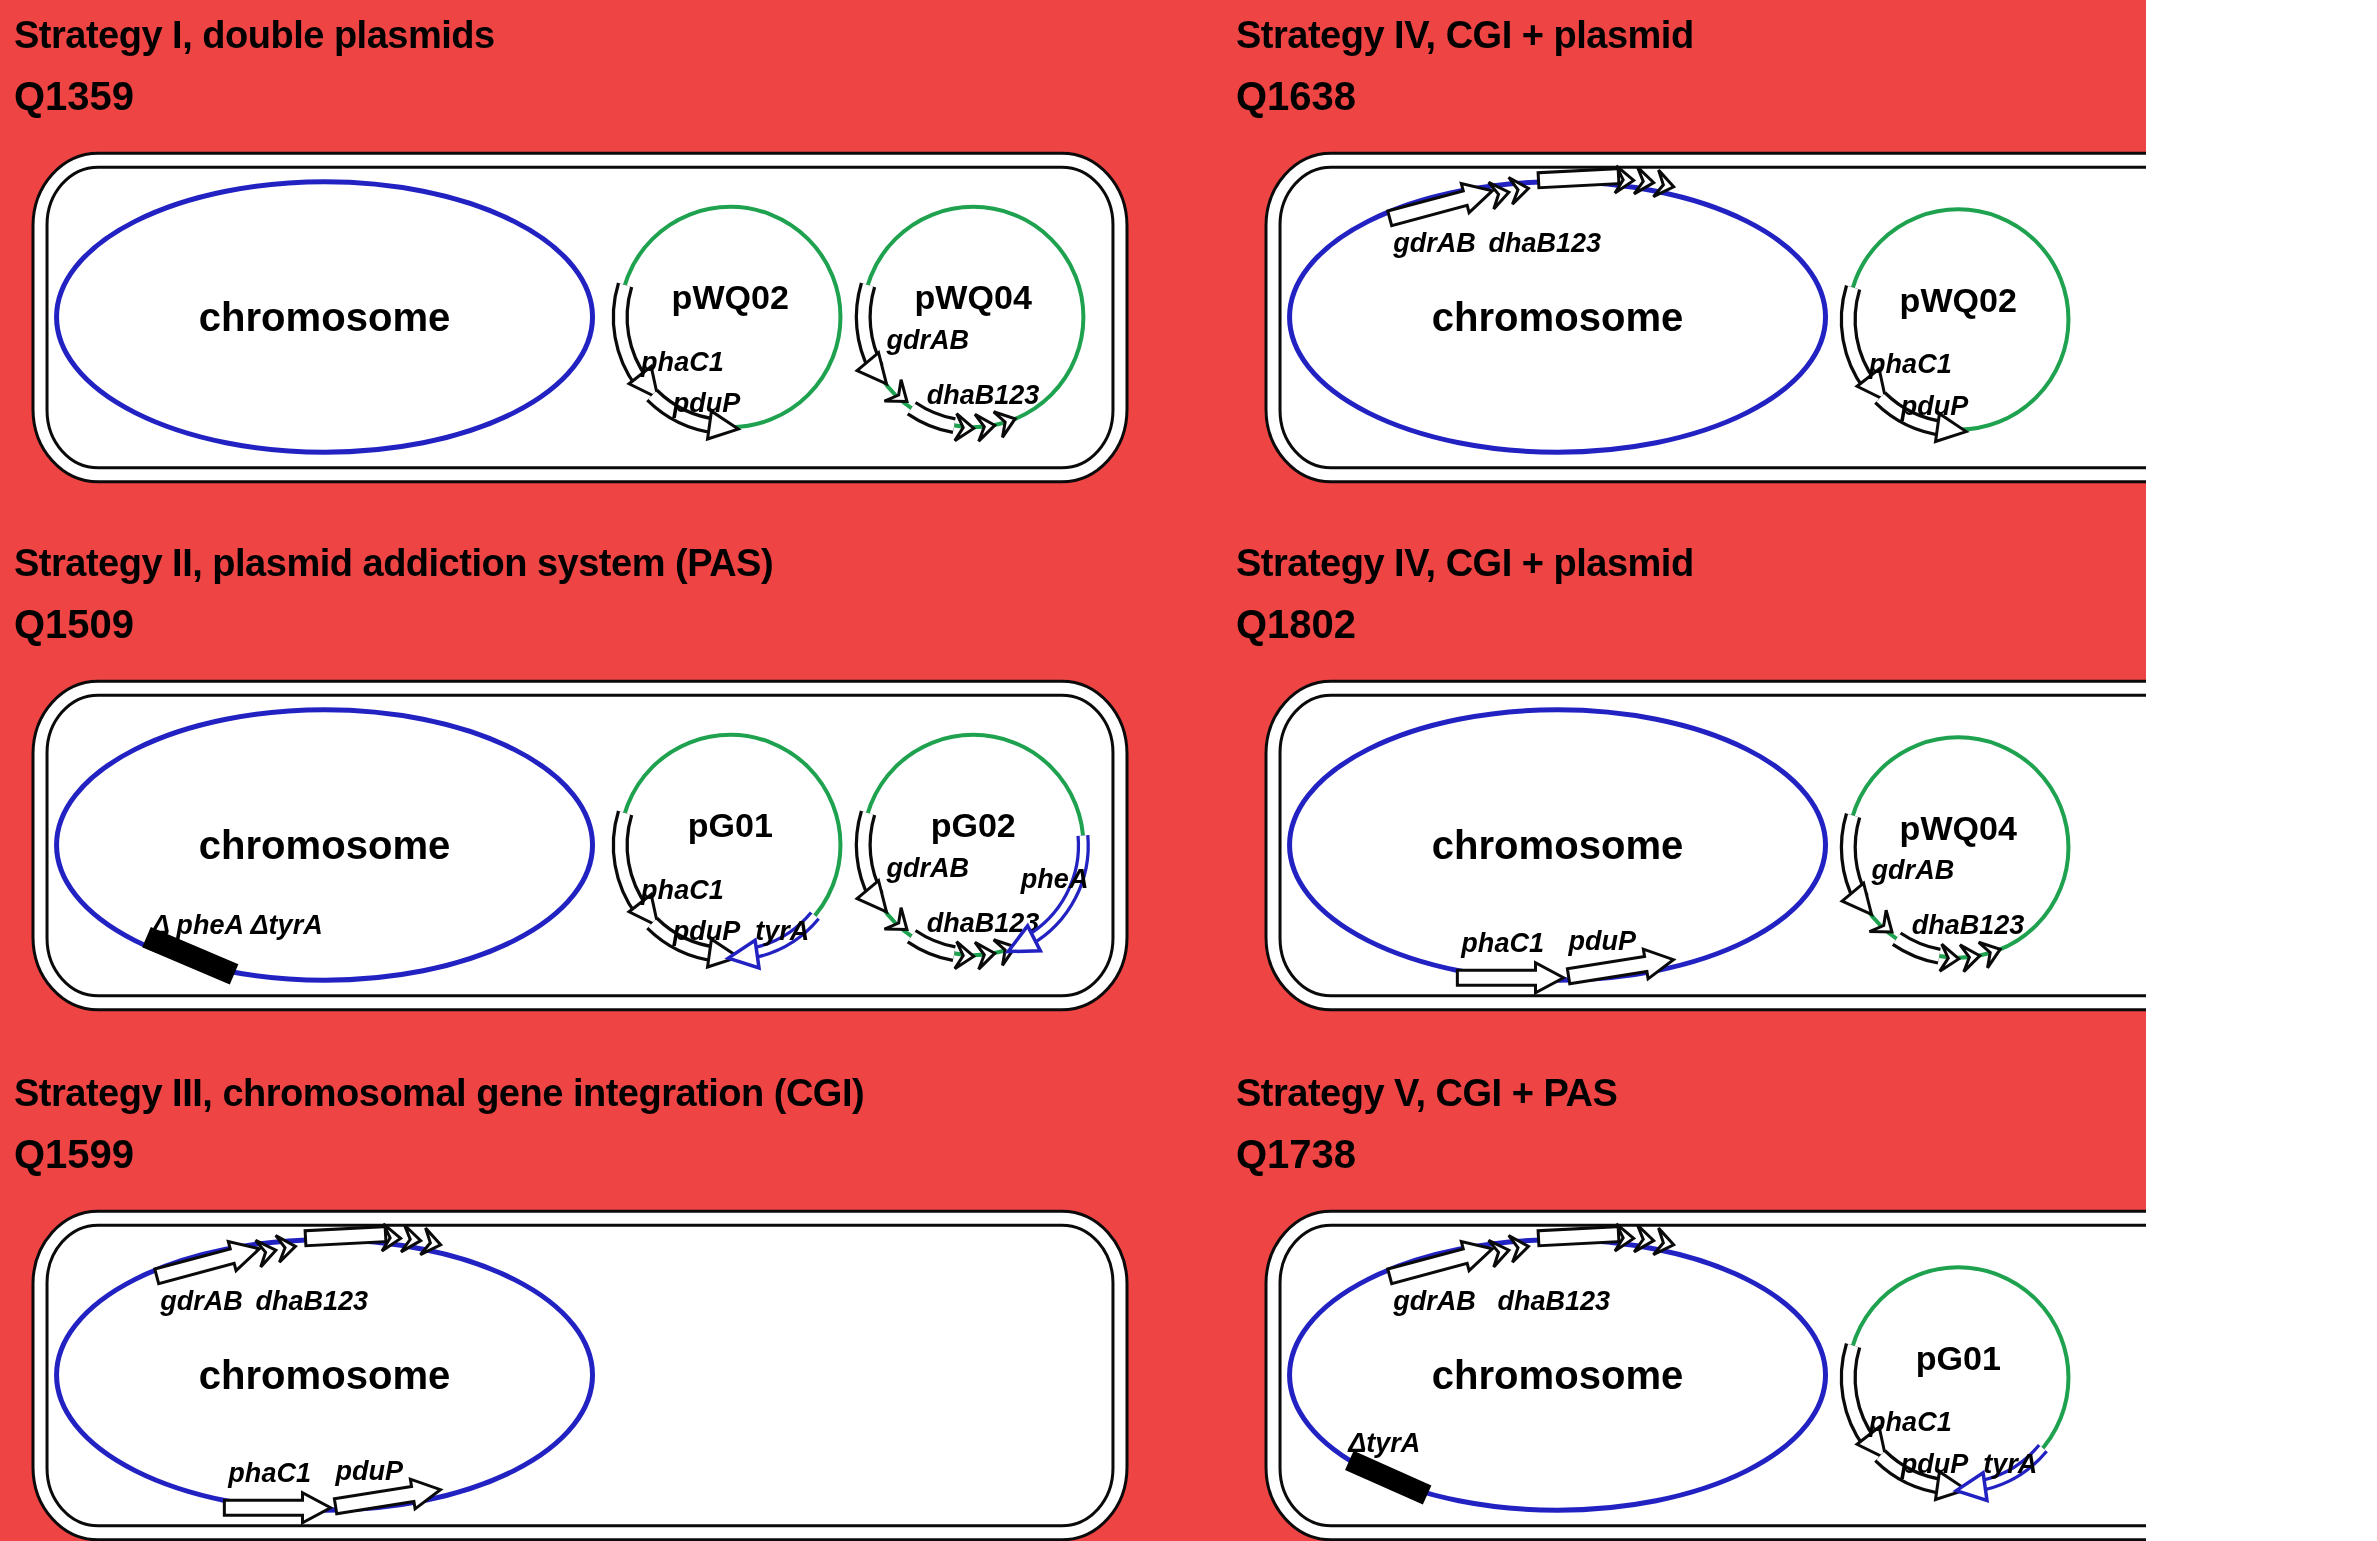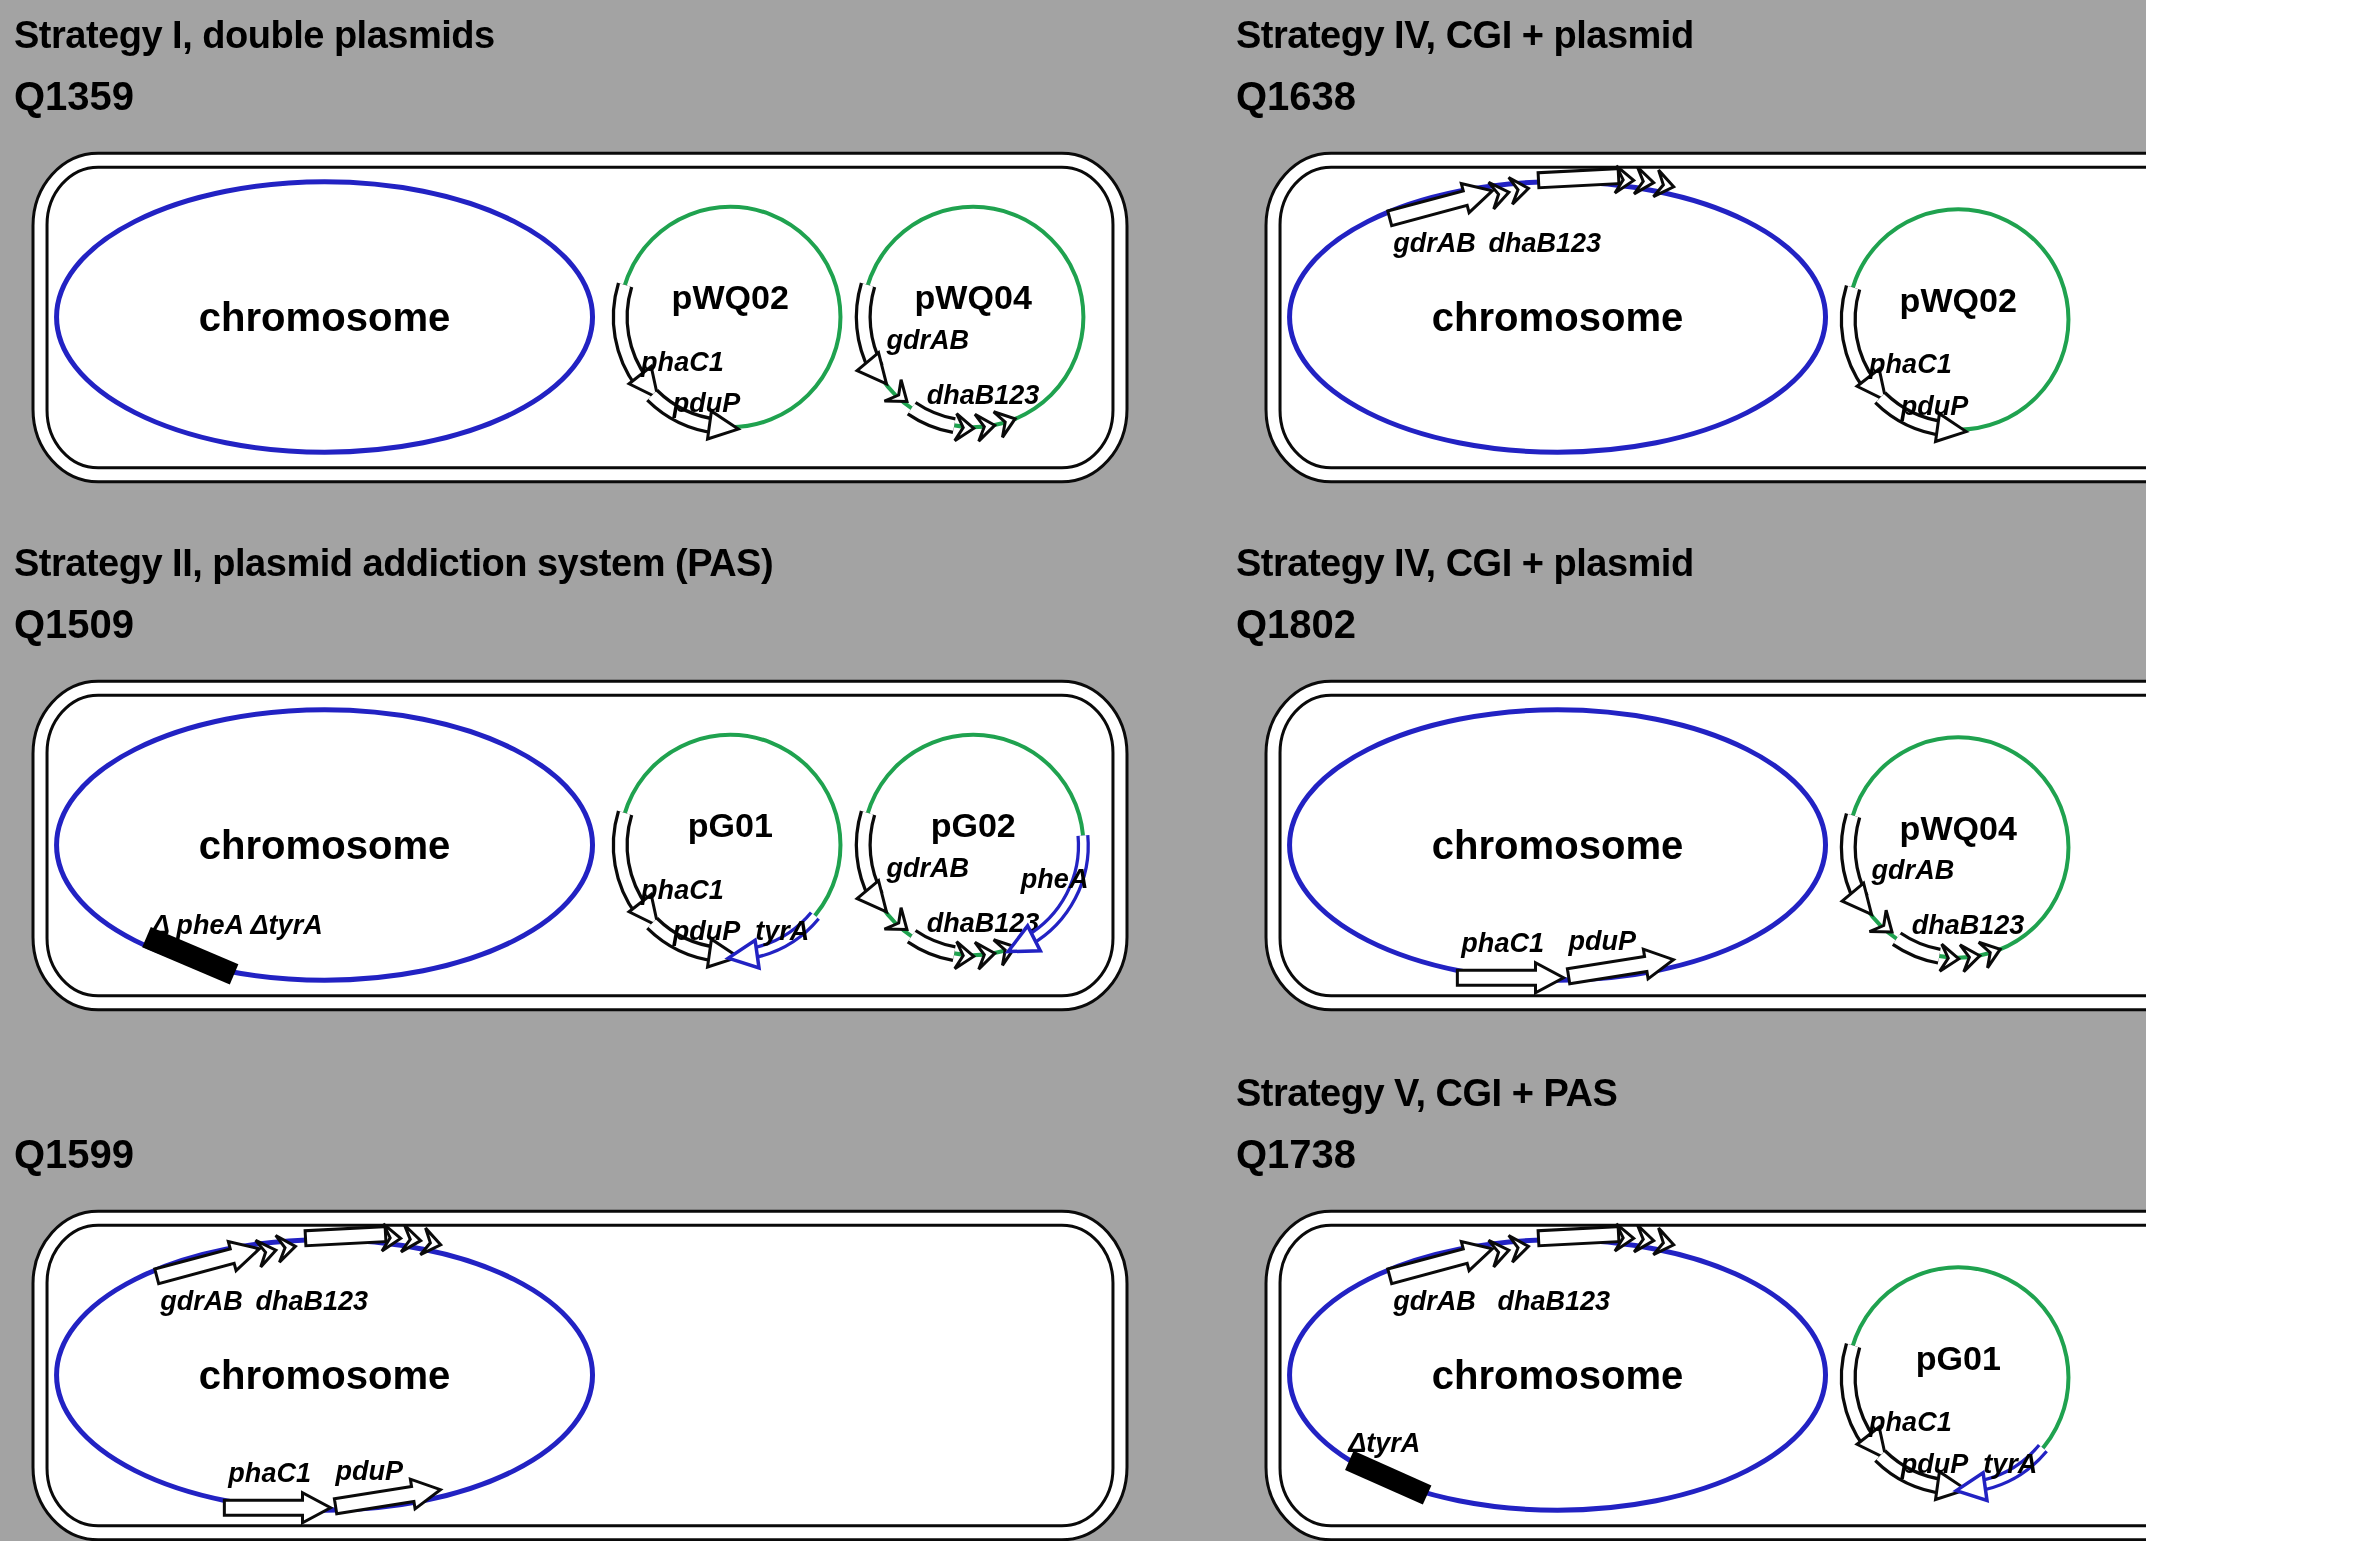--- a/index.html
+++ b/index.html
@@ -1,17 +1,17 @@
 <!DOCTYPE html>
 <html style="font-size:8px"><head>
 <meta charset="utf-8">
 <title>Figure</title>
 <style>
   html,body{margin:0;padding:0;background:#fff;}
-  .page{position:relative;width:2146px;height:1542px;background:#a3a3a3;overflow:hidden;
+  .page{position:relative;width:2146px;height:1542px;background:#ef4444;overflow:hidden;
         font-family:"Liberation Sans",sans-serif;color:#000;}
   .panel{position:absolute;width:1192px;height:526px;}
   .panel.left{left:14px;}
   .panel.right{left:1236px;}
   .r1{top:14px;} .r2{top:542px;text-align:center;} .r3{top:1072px;}
   .title{position:absolute;top:0;left:0;font-size:38px;font-weight:700;white-space:nowrap;letter-spacing:-0.5px;}
   .qlabel{position:absolute;top:60px;left:0;font-size:40px;font-weight:700;}
   svg.cell{position:absolute;top:135px;}
   .panel.left svg.cell{left:15px;}
   .panel.right svg.cell{left:26px;}
@@ -230,20 +230,21 @@
           <use href="#chev" class="whiteShape" transform="translate(1385,562) rotate(4)"></use>
           <use href="#chev" class="whiteShape" transform="translate(1427,557) rotate(-8)"></use>
           <use href="#chev" class="whiteShape" transform="translate(1468,545) rotate(-19)"></use>
         </g>
         <text class="geneLabel" x="1297" y="513">dhaB123</text>
       </g>
     </svg>
   </section>
 
   <section class="panel left r3">
+    <div class="title">Strategy III, chromosomal gene integration (CGI)</div>
     <div class="qlabel">Q1599</div>
     <svg class="cell" width="1102" height="337" viewBox="0 0 2200 672">
       <rect class="cellOuter" x="8" y="8" width="2184" height="656" rx="130" ry="145"></rect>
       <rect class="cellInner" x="36" y="36" width="2128" height="600" rx="102" ry="115"></rect>
       <ellipse class="chrom" cx="590" cy="335" rx="535" ry="270"></ellipse>
       <text class="bigLabel" x="590" y="362">chromosome</text>
 
       <g>
         <use href="#barrow" class="whiteShape" transform="translate(255,138) rotate(-15)"></use>
         <use href="#chev" class="whiteShape" transform="translate(487,87) rotate(-11)"></use>

